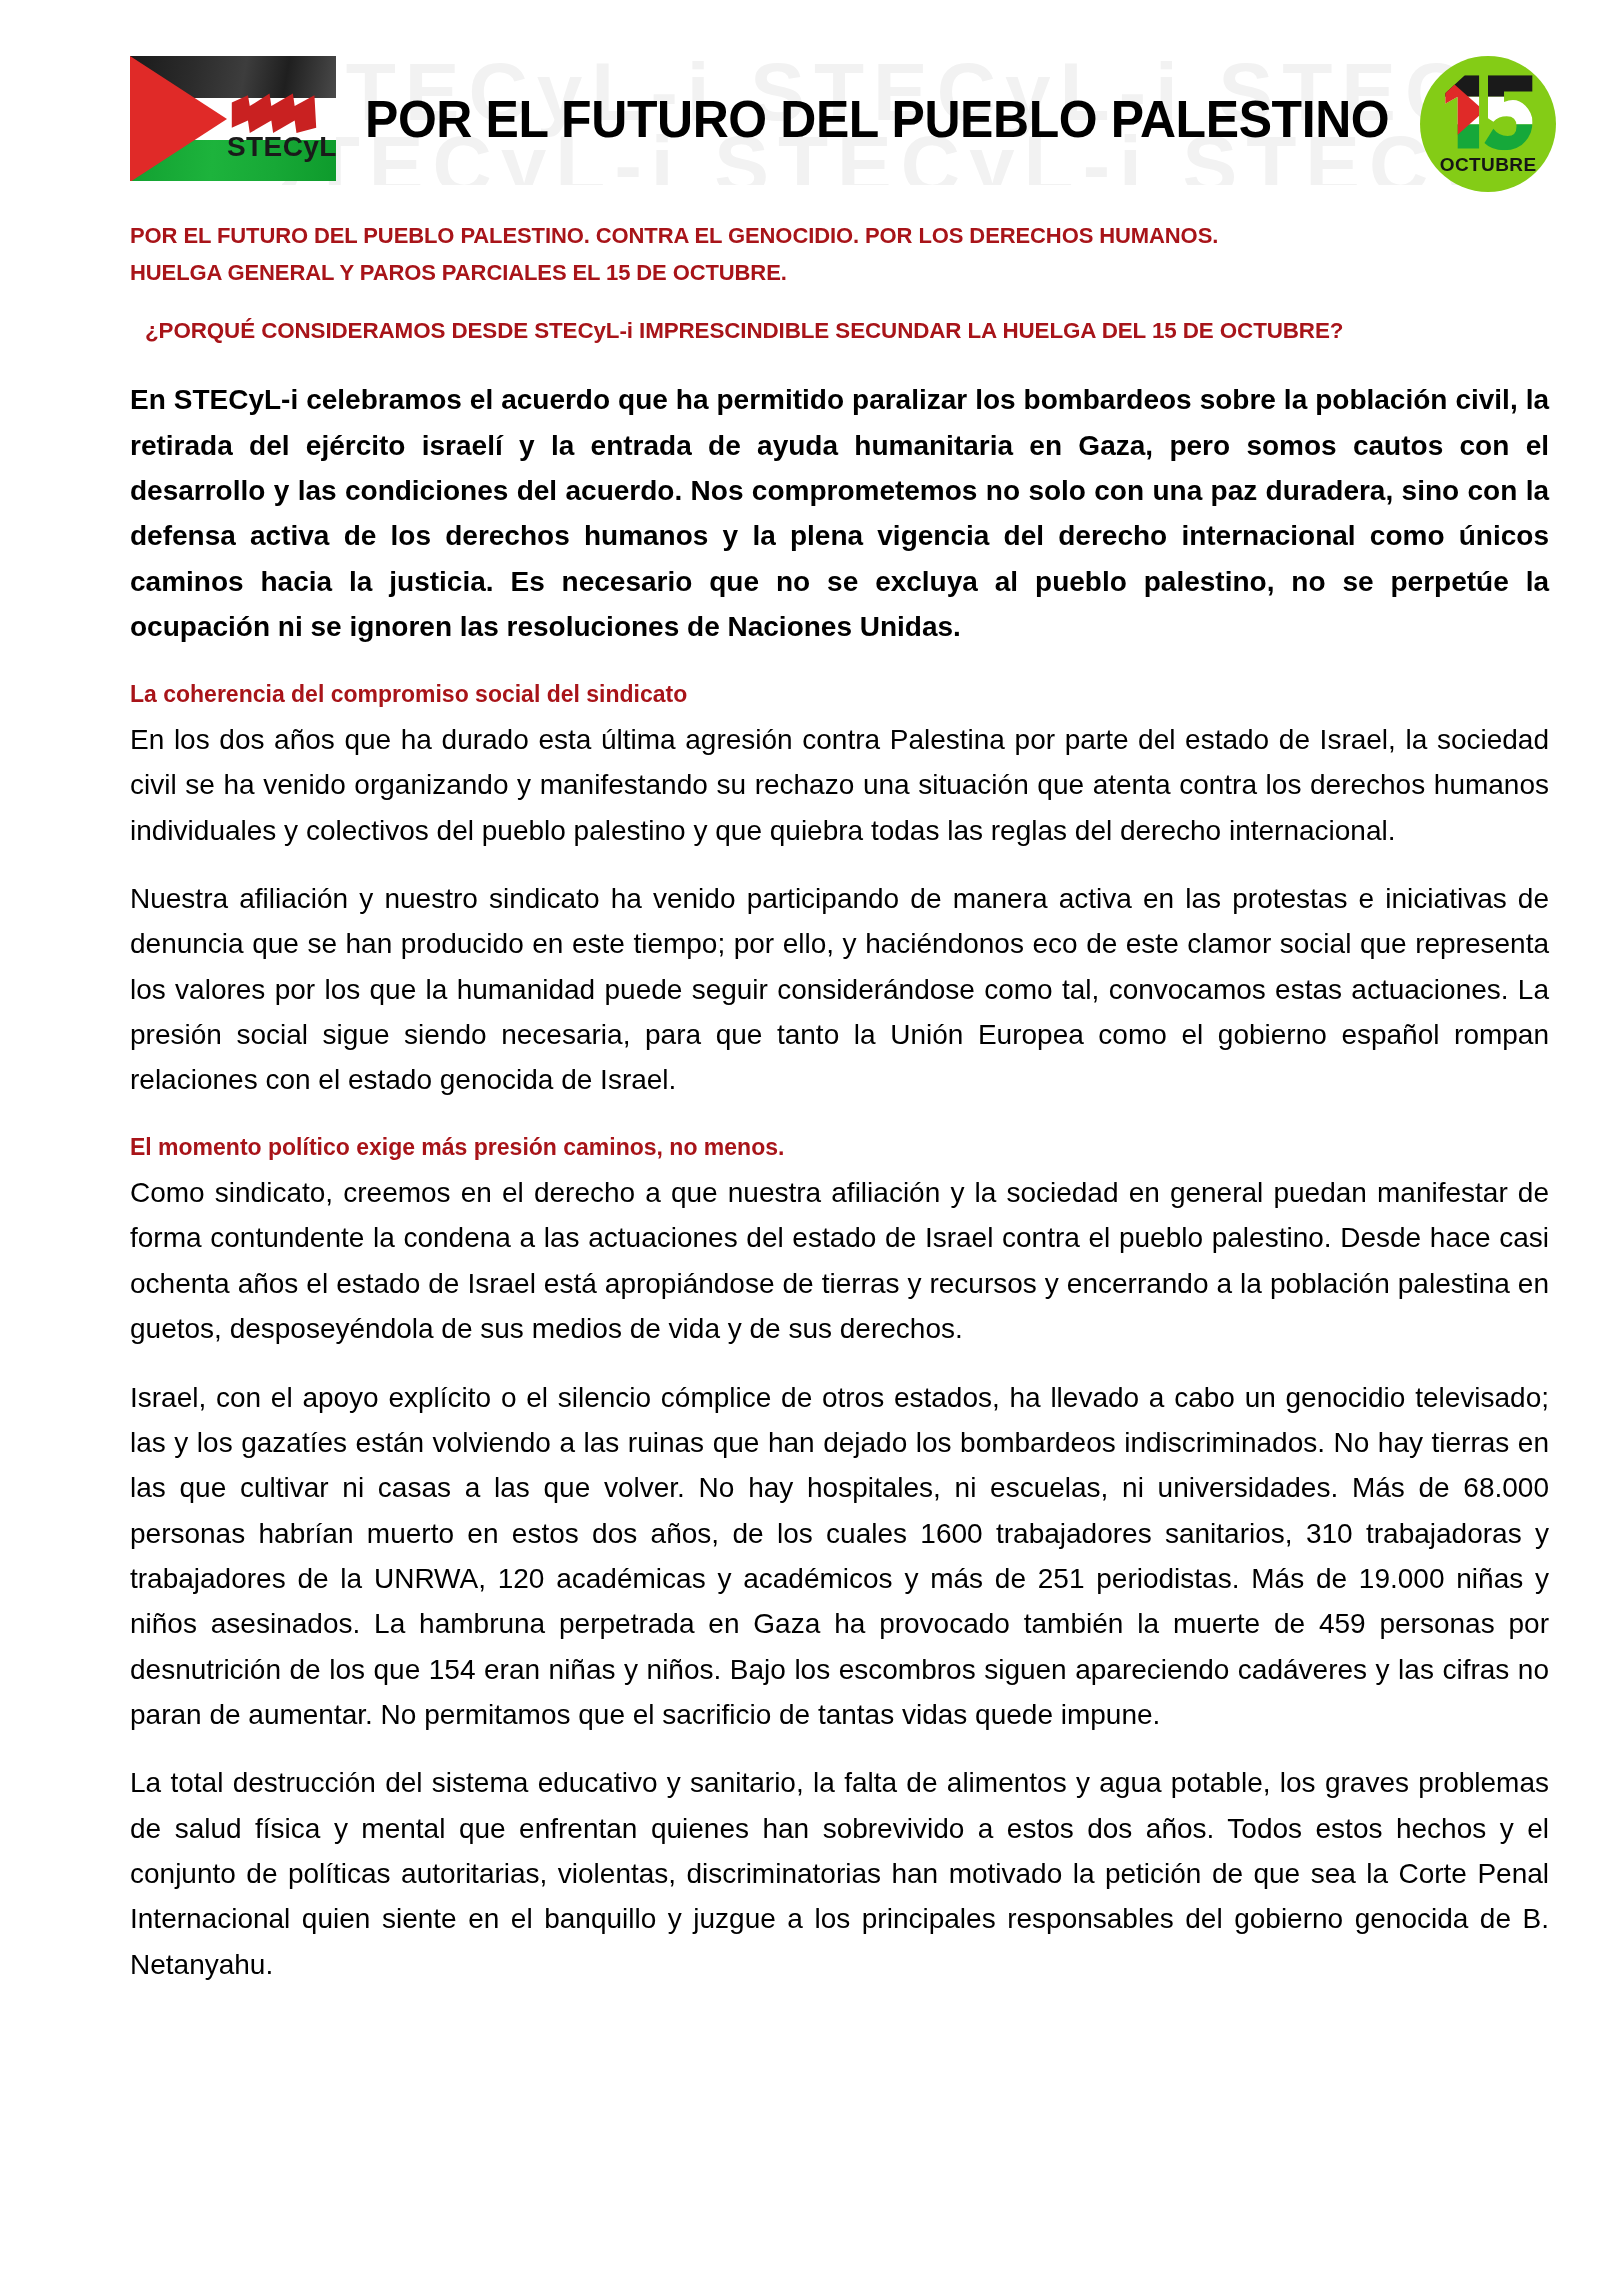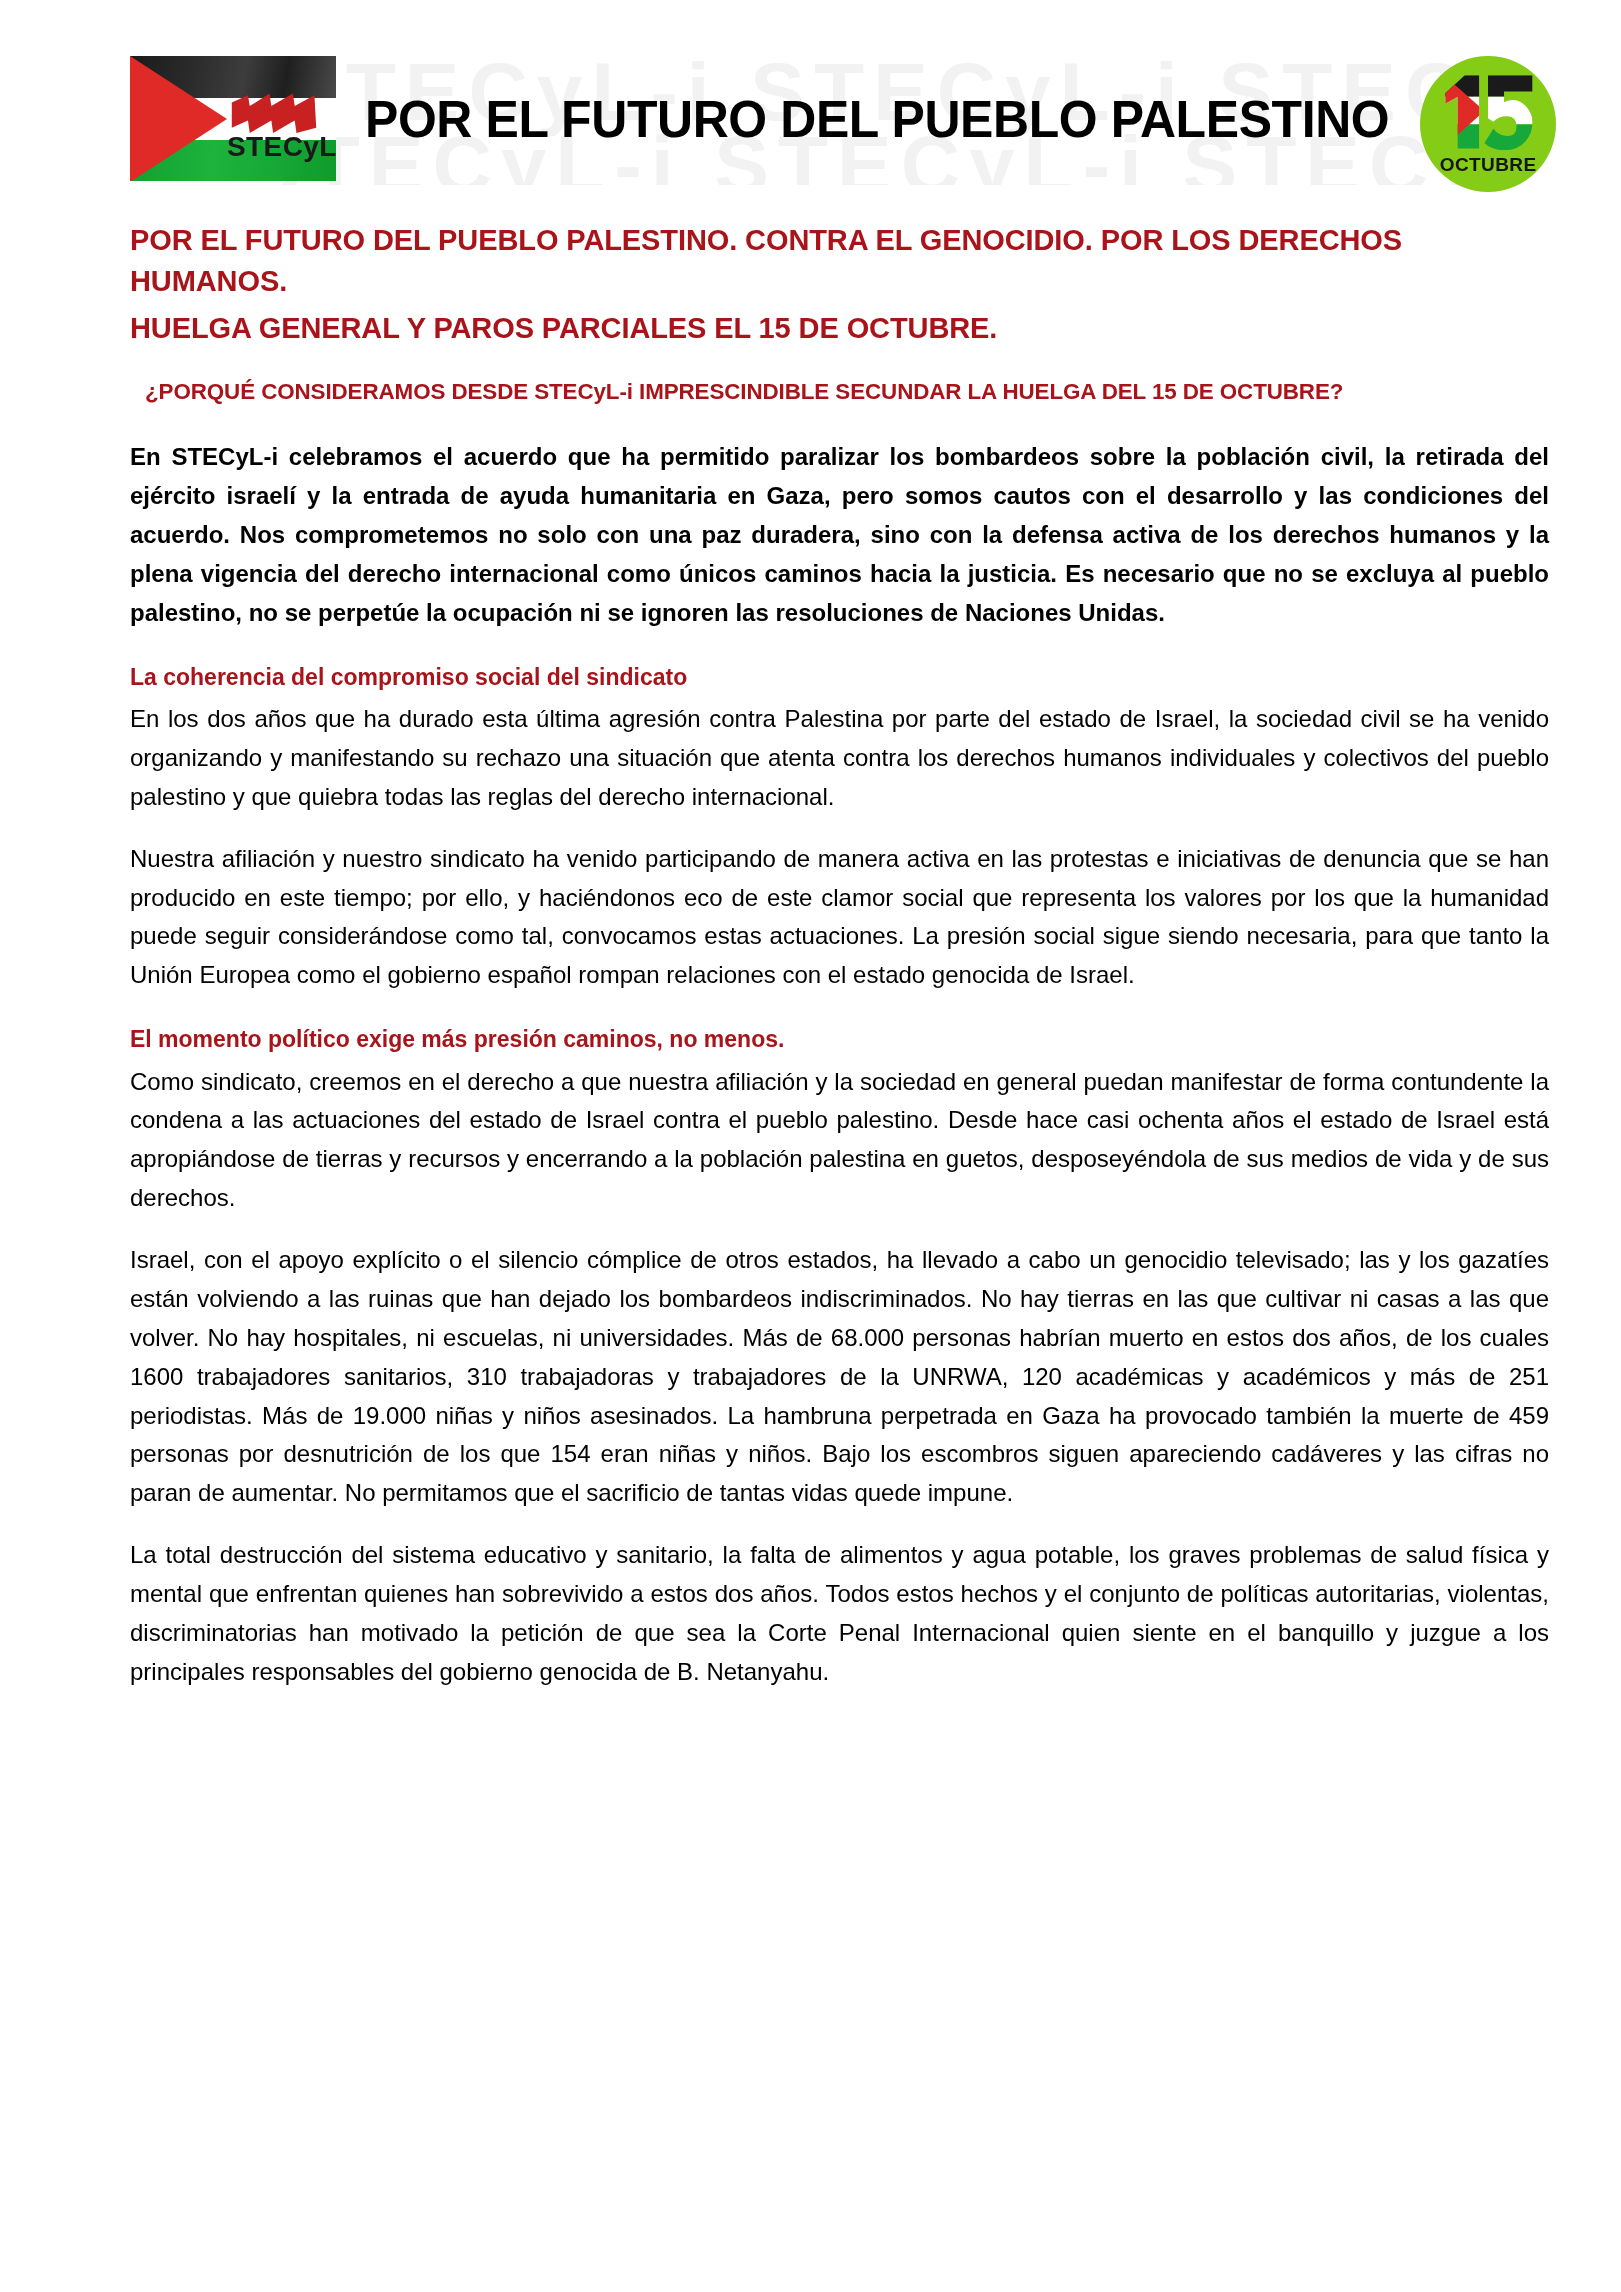--- a/index.html
+++ b/index.html
@@ -163,21 +163,21 @@
   }
 
   
   .content {
     margin: 0 72px 0 130px;
     padding-top: 39px;
   }
 
   .h-red-big {
     color: #a81419;
-    font-size: 29px;
+    font-size: 22px;
     font-weight: 700;
     line-height: 1.42;
     margin: 0 0 5.4px 0;
     letter-spacing: -0.1px;
   }
   .h-red-mid {
     color: #a81419;
     font-size: 22.4px;
     font-weight: 700;
     line-height: 1.45;
@@ -186,21 +186,21 @@
   }
   .h-red-sub {
     color: #a81419;
     font-size: 23px;
     font-weight: 700;
     line-height: 1.45;
     margin: 28px 0 0 0;
   }
 
   p.body {
-    font-size: 24px;
+    font-size: 28px;
     line-height: 1.62;
     margin: 23px 0 0 0;
     text-align: justify;
     color: #000000;
     hyphens: none;
   }
   p.body.bold {
     font-weight: 700;
     margin-top: 30px;
   }

